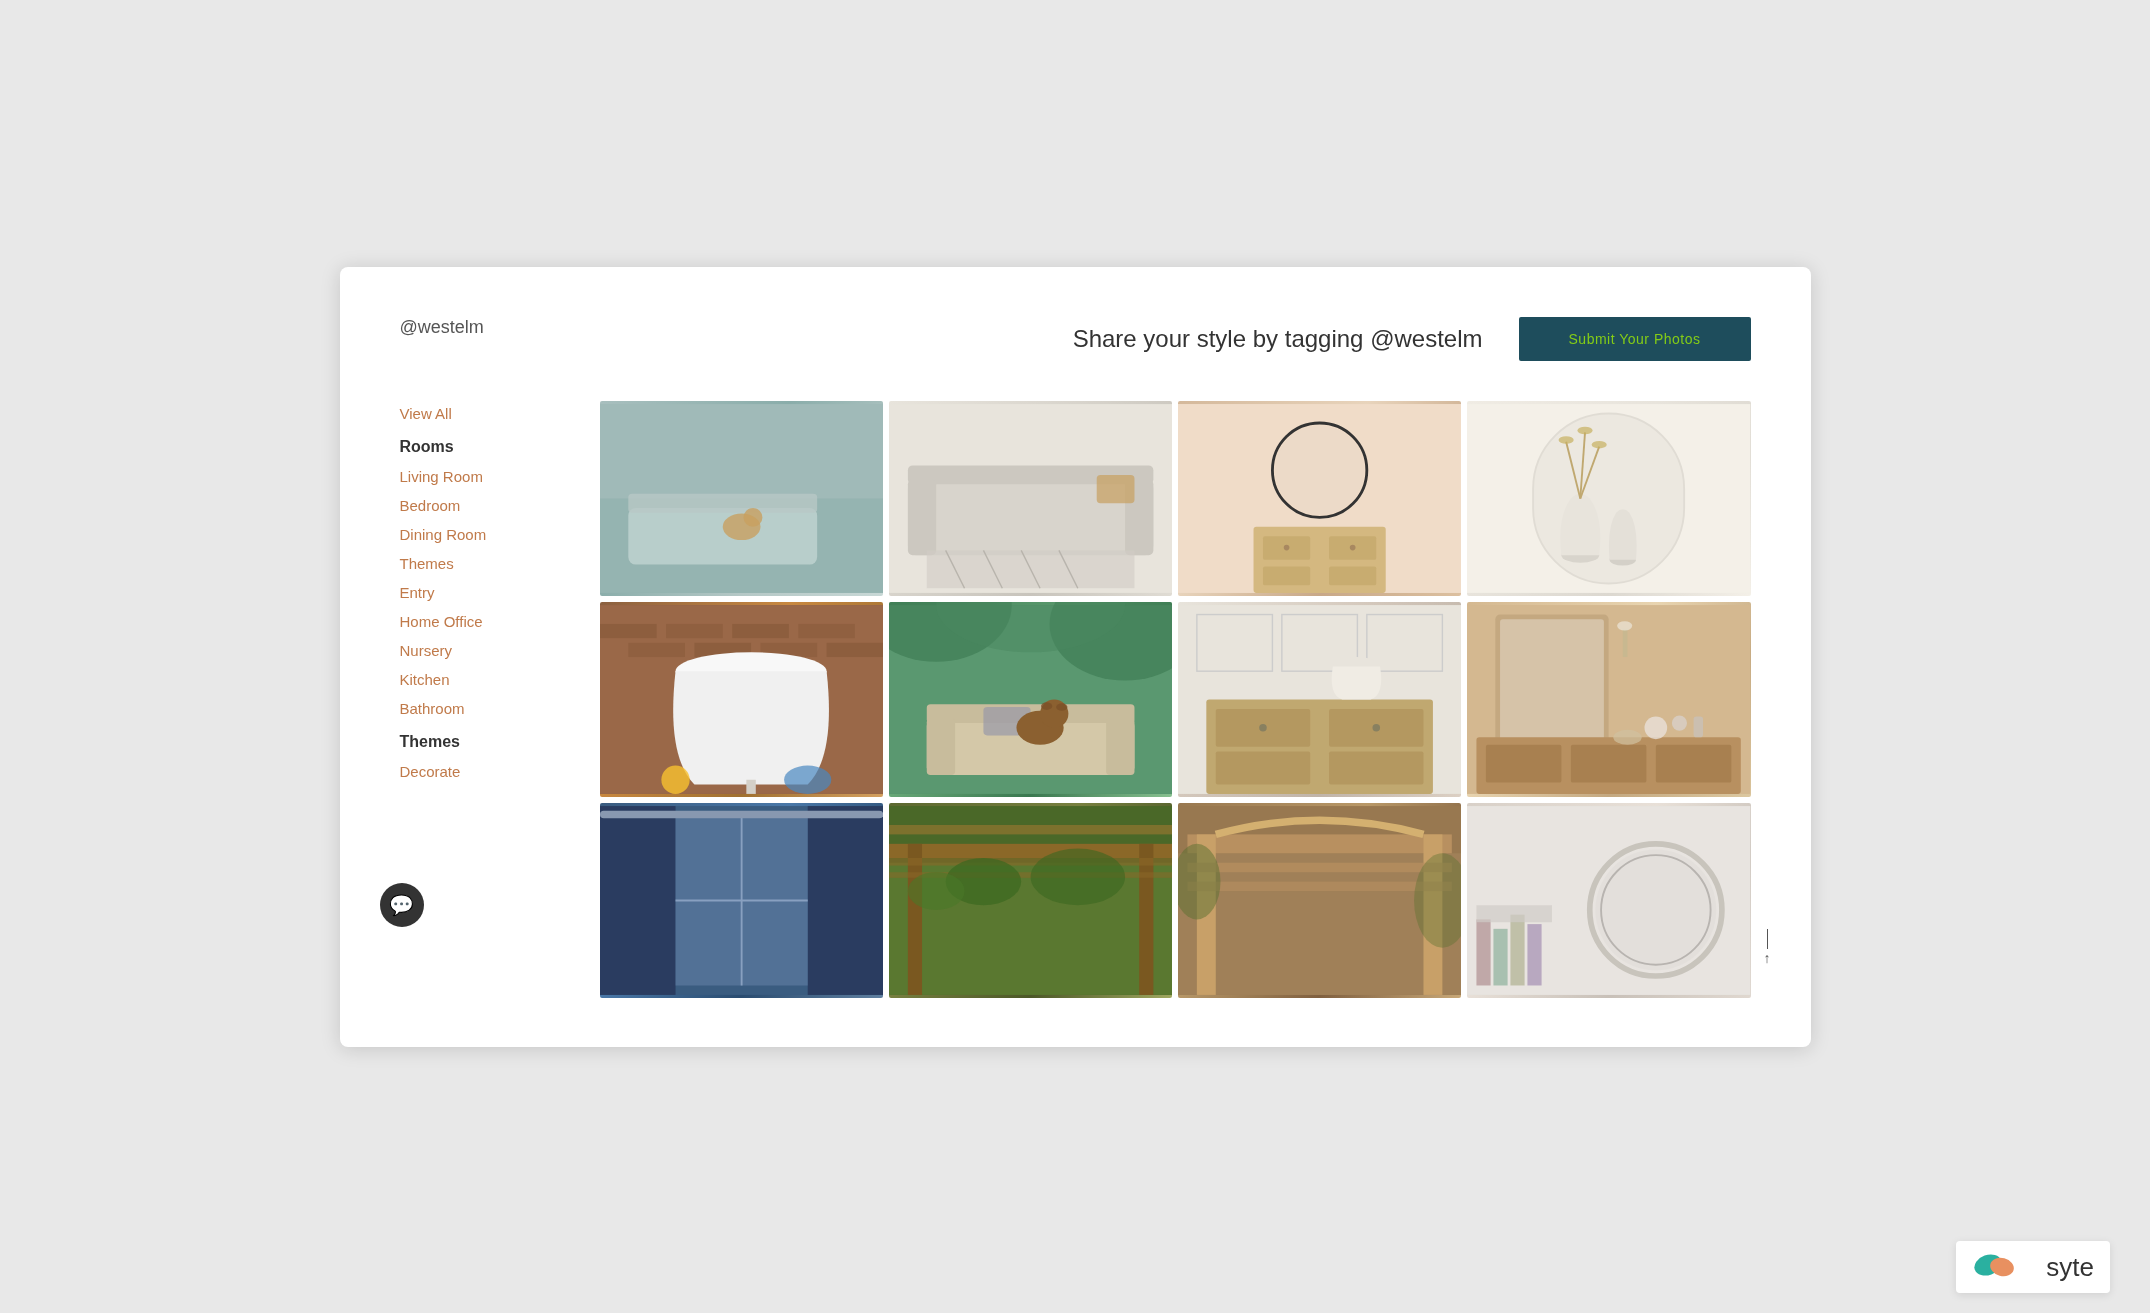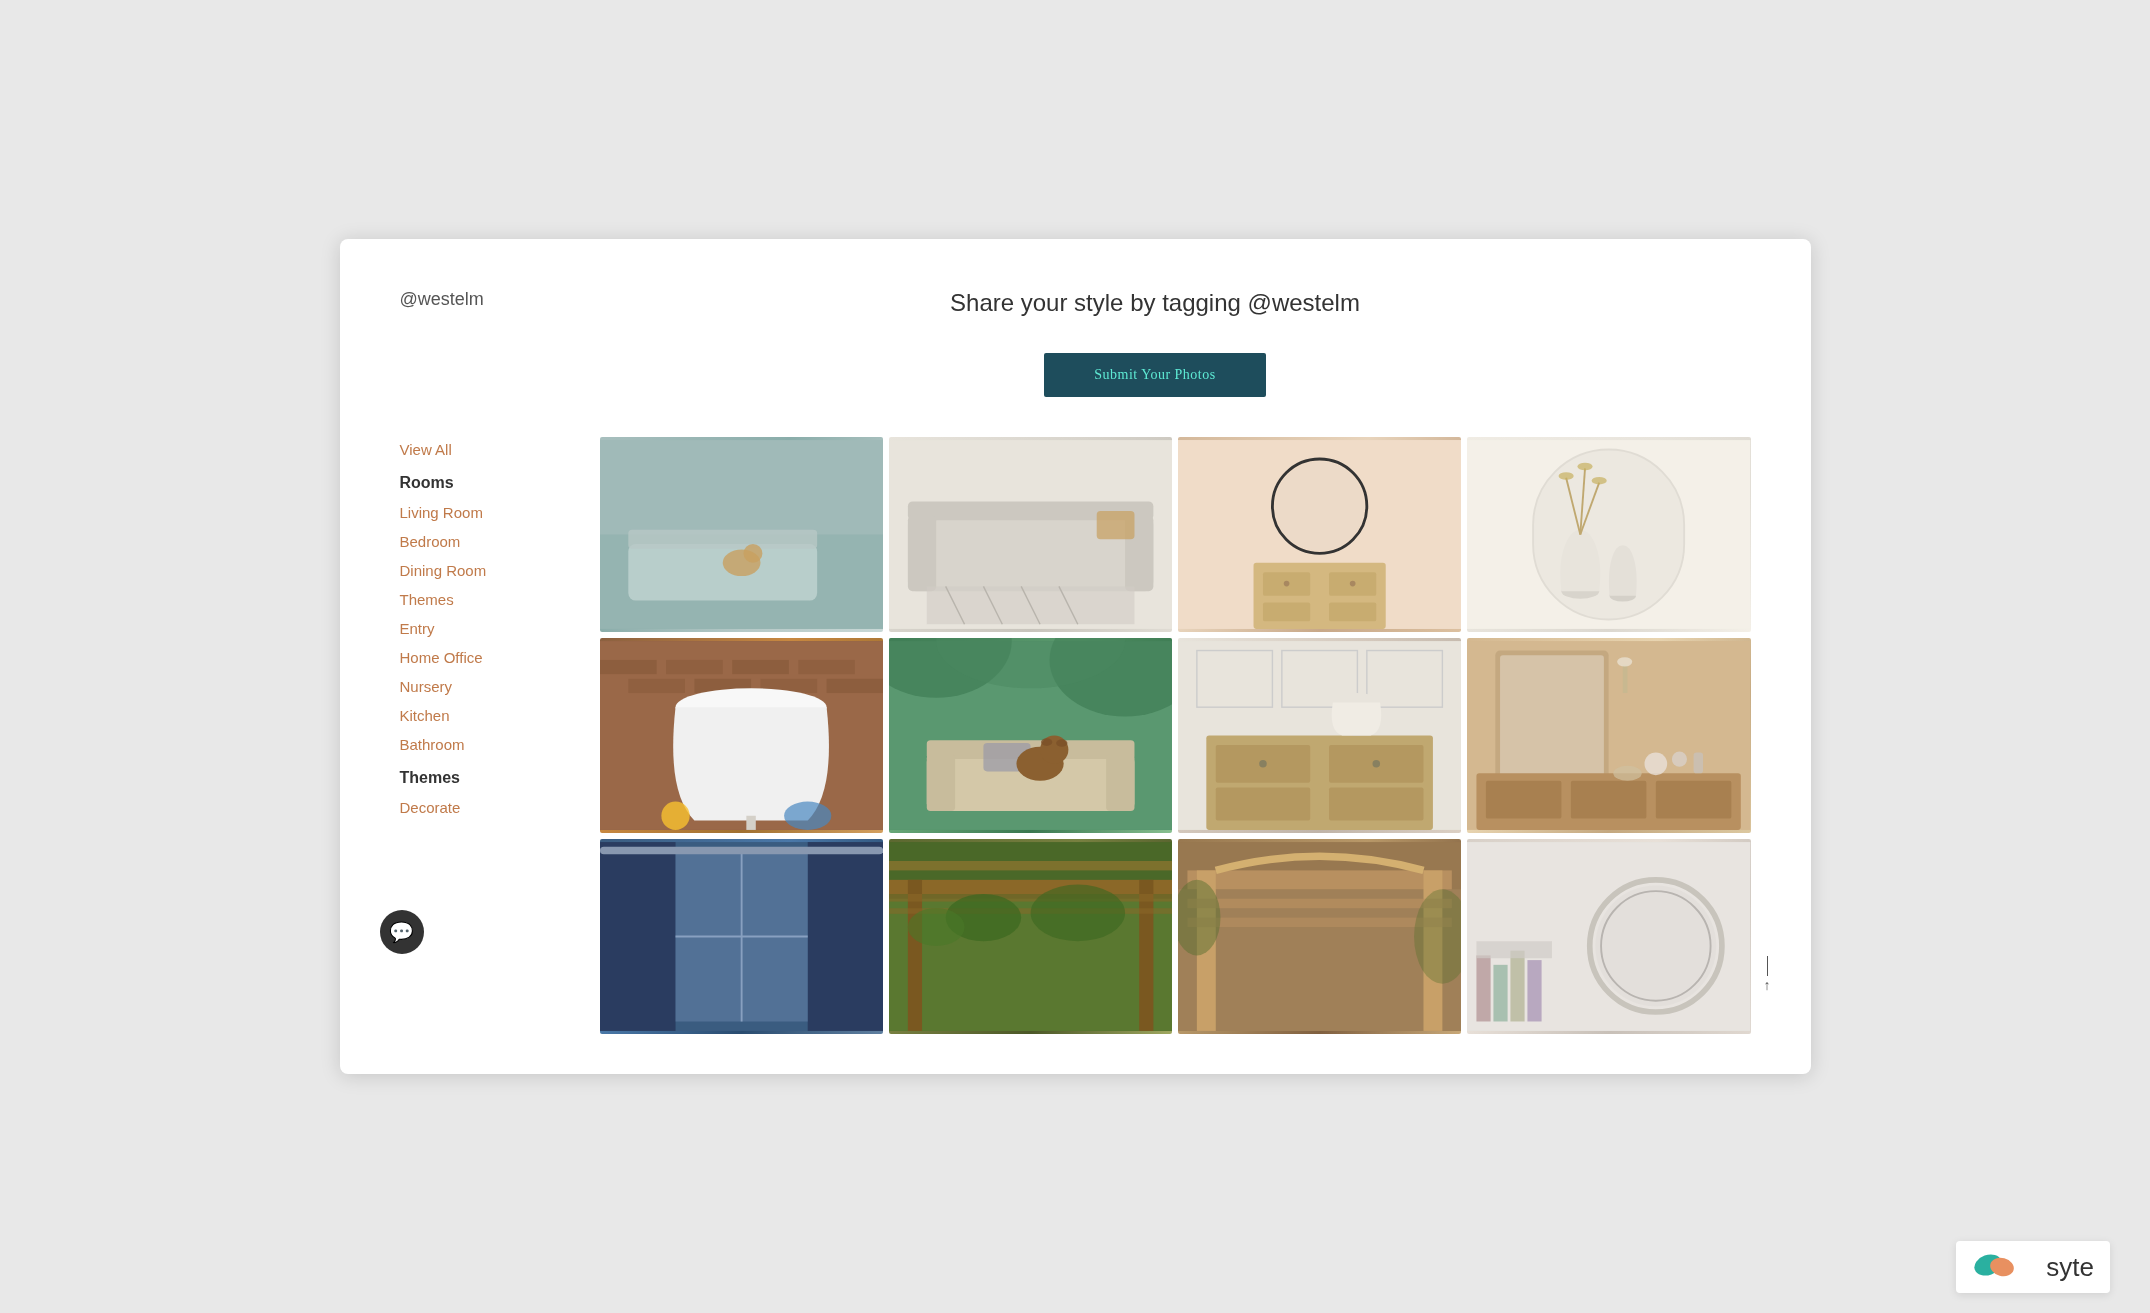--- a/index.html
+++ b/index.html
@@ -32,41 +32,41 @@
     }
     .brand-handle {
       font-size: 18px;
       color: #555;
       font-family: 'Arial', sans-serif;
       min-width: 160px;
     }
     .header-center {
       flex: 1;
       display: flex;
-      flex-direction: column;
+      flex-direction: row;
       align-items: center;
       gap: 36px;
       justify-content: flex-end;
     }
     .tagline {
       font-size: 24px;
       color: #333;
       font-family: 'Arial', sans-serif;
       font-weight: 300;
       text-align: center;
     }
     .submit-btn {
       background: #1e4d5c;
-      color: #5eead4;
+      color: #84cc16;
       border: none;
       padding: 14px 50px;
       font-size: 14px;
       cursor: pointer;
       letter-spacing: 0.5px;
-      font-family: Liberation Serif, serif;
+      font-family: Liberation Sans, sans-serif;
       border-radius: 2px;
     }
     
     .main-content {
       display: flex;
       padding: 20px 60px 40px 60px;
       gap: 40px;
       flex: 1;
     }
     

